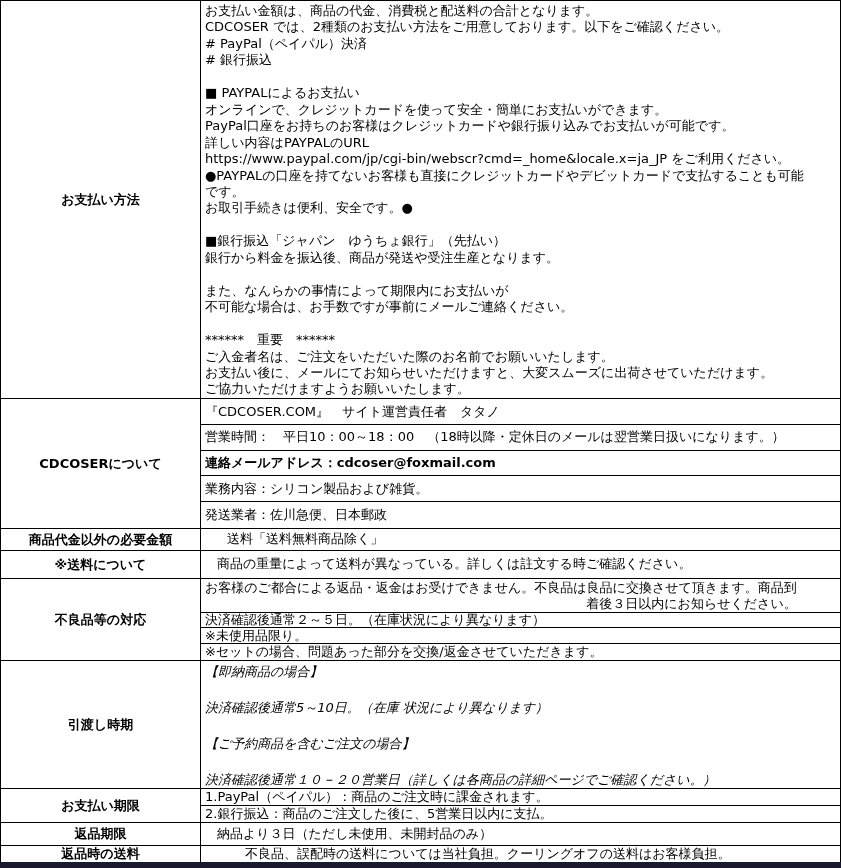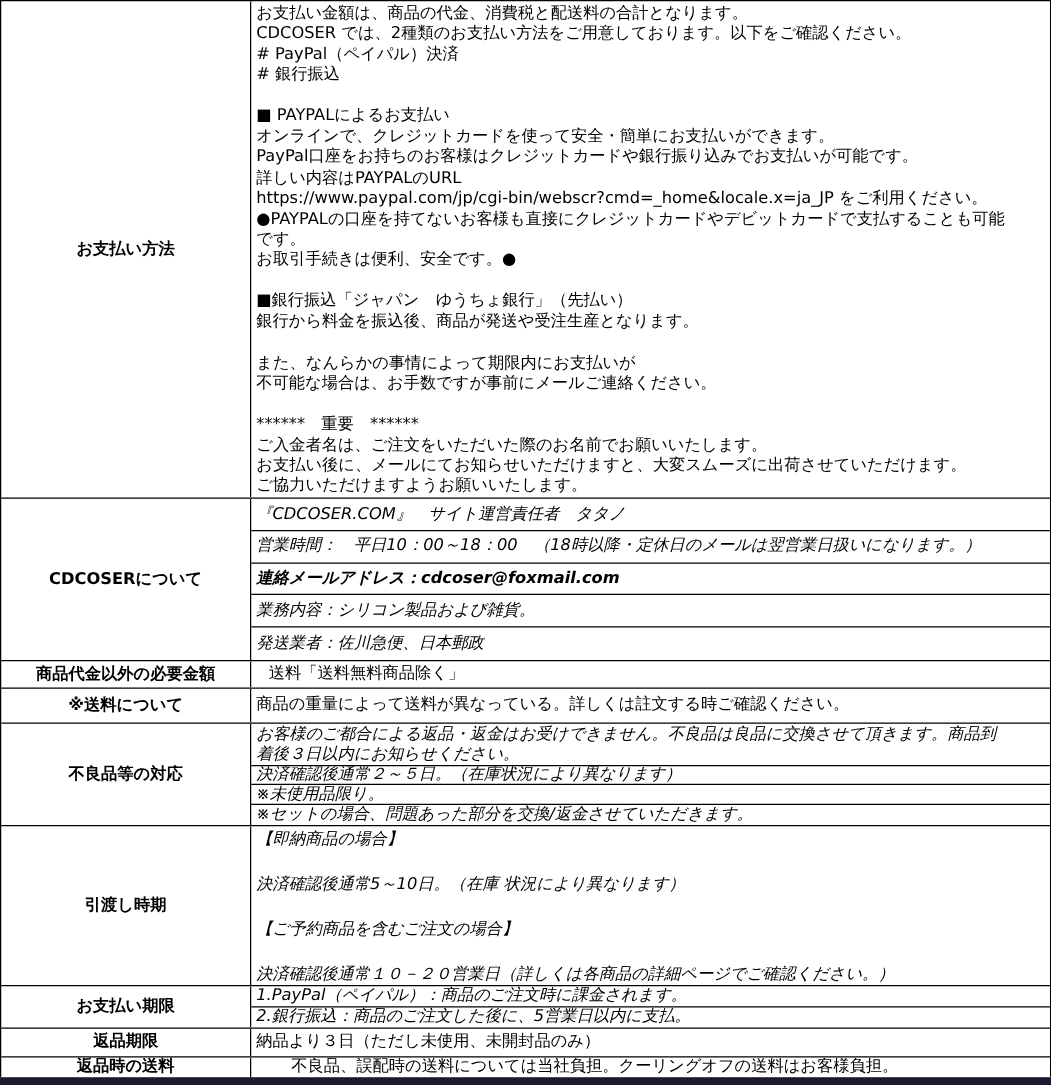--- a/index.html
+++ b/index.html
@@ -38,49 +38,48 @@
     flex: 1 1 auto;
     min-width: 0;
     padding: 2px 4px;
     white-space: pre-wrap;
     line-height: 16.45px;
     overflow: hidden;
   }
   .content.center-v {
     display: flex;
     align-items: center;
-    padding-top: 0; padding-bottom: 0;
+    padding-top: 0; padding-bottom: 0; margin-left: 12px;
   }
   .subrows { flex: 1 1 auto; min-width: 0; padding: 0; display: flex; flex-direction: column; }
   .subrow {
     display: flex;
     align-items: center;
     padding: 0 4px;
     border-bottom: 1px solid #000;
     white-space: pre-wrap;
     line-height: 15.5px;
     overflow: hidden;
-    font-style: italic;
   }
   .subrow:last-child { border-bottom: 0; }
 
   
   .row-payment   { height: 398px; }
   .row-about     { height: 130px; }
   .row-extrafee  { height: 22px; gap: 10px; }
   .row-shipnote  { height: 28px; }
   .row-defective { height: 82px; }
   .row-delivery  { height: 128px; }
   .row-paydl     { height: 34px; }
   .row-returndl  { height: 23px; }
   .row-returnsh  { height: 17px; gap: 28px; }
 
   .row-about .subrow { height: 26px; }
   .row-defective .subrow { height: 16px; }
-  .row-defective .subrow.tall { height: 34px; align-items: flex-start; padding-top: 1px; }
+  .row-defective .subrow.tall { height: 34px; align-items: flex-start; padding-top: 1px; text-align: right; }
   .row-paydl .subrow { height: 17px; }
 
   .row-delivery .content { line-height: 18px; font-style: italic; }
   .bold { font-weight: bold; }
 
   .bottom-bar {
     width: 841px; height: 6px;
     background: #191930;
   }
 </style>

